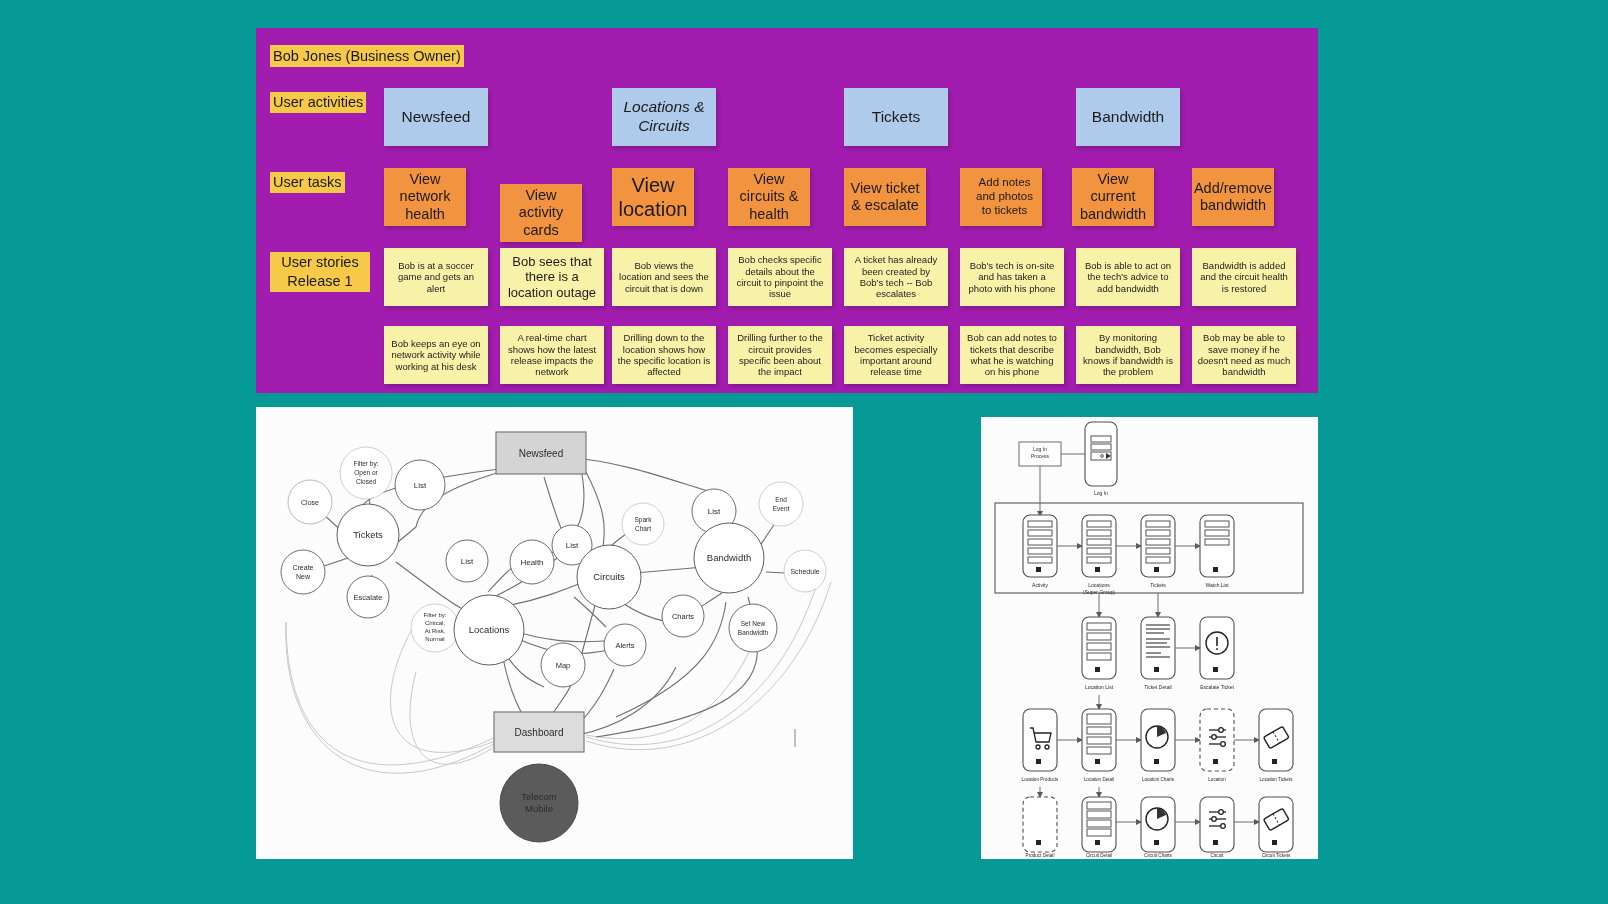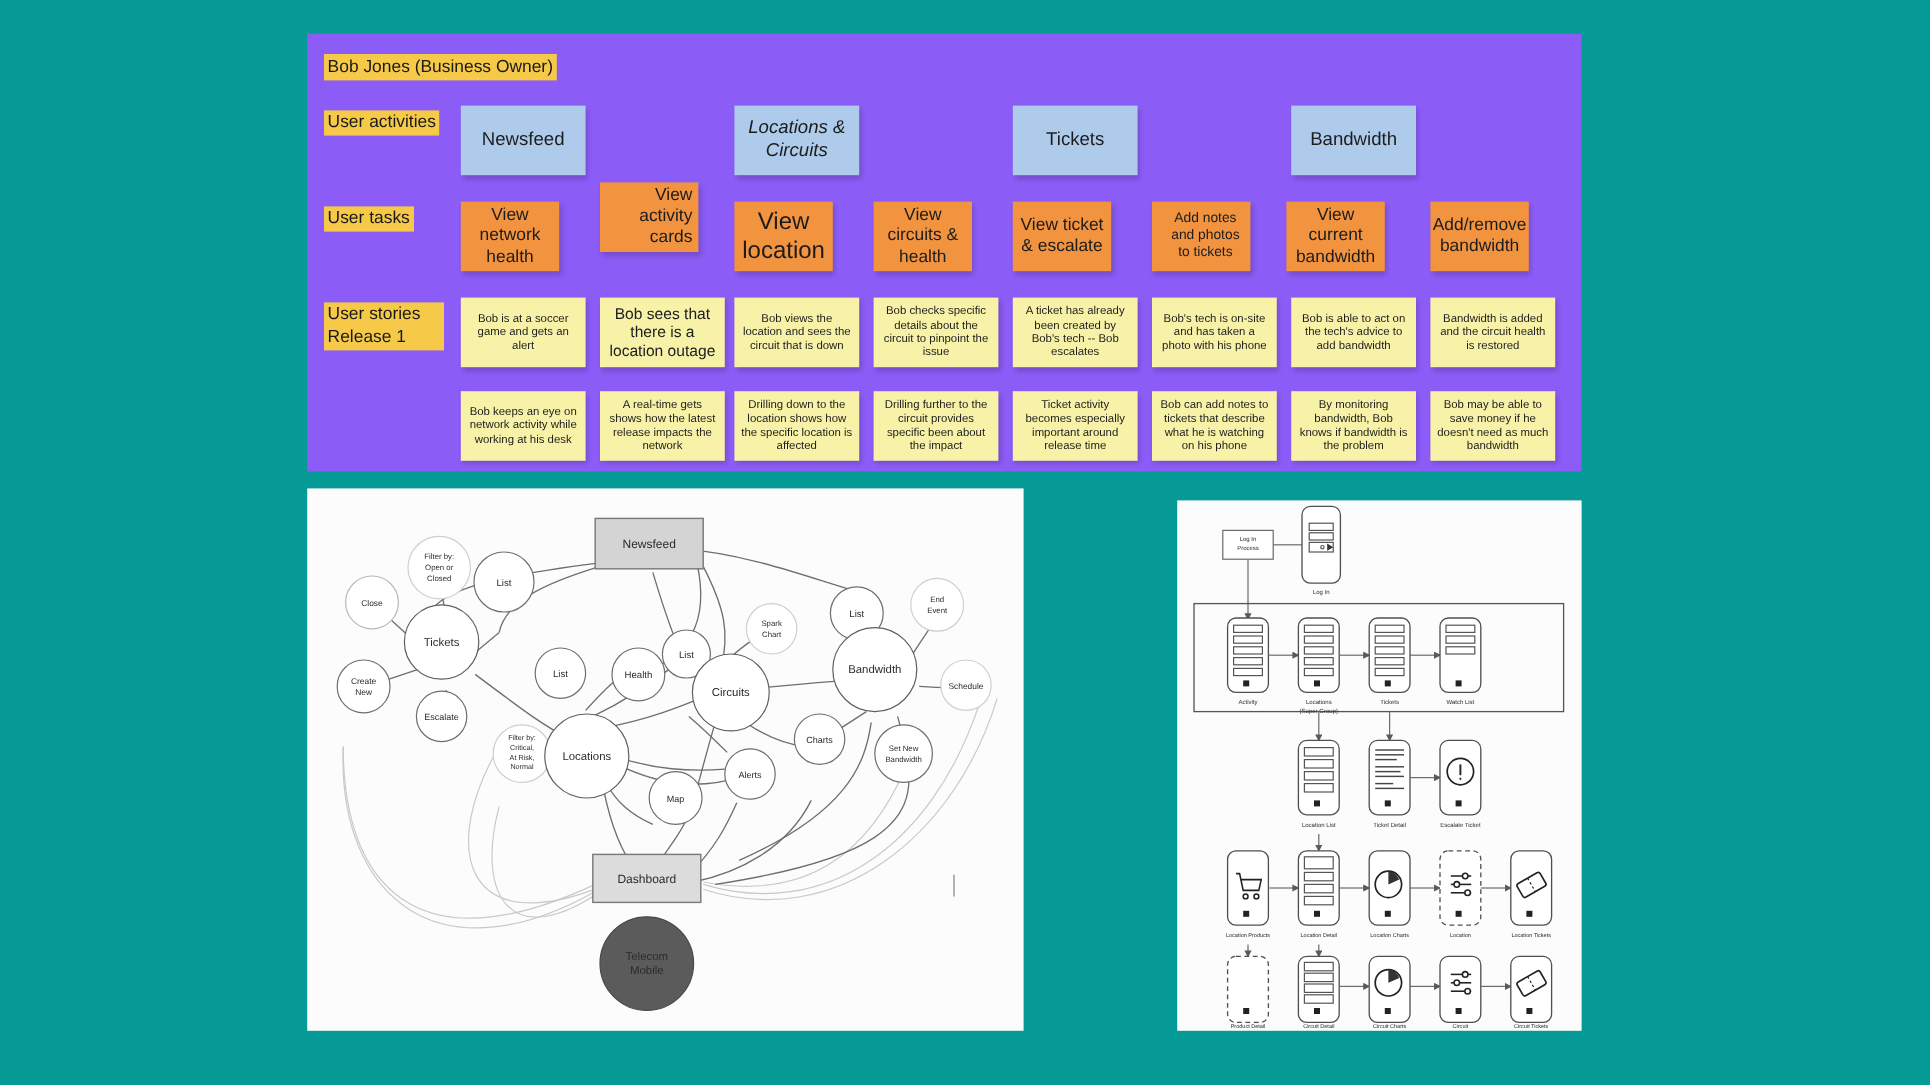--- a/index.html
+++ b/index.html
@@ -8,33 +8,34 @@
     background: #059a96;
     font-family: "Liberation Sans", sans-serif;
     overflow: hidden;
   }
   #root { position: relative; width: 1608px; height: 904px; }
 
   
   .storymap {
     position: absolute; left: 256px; top: 28px;
     width: 1062px; height: 365px;
-    background: #8b5cf6;
+    background: #a21caf;
   }
   .persona {
     position: absolute; left: 14px; top: 17px;
     background: #f7c948; color: #1a1a1a;
     font-size: 14.5px; padding: 2px 3px; line-height: 1.25;
     white-space: nowrap;
   }
   .rowlabel {
     position: absolute; left: 14px;
     background: #f7c948; color: #1a1a1a;
     font-size: 14.5px; padding: 1px 3px; line-height: 1.32;
     white-space: nowrap;
+    text-align: center;
   }
   .rowlabel.activities { top: 64px; }
   .rowlabel.tasks { top: 144px; }
   .rowlabel.stories { top: 224px; width: 100px; white-space: normal; }
 
   .note {
     position: absolute;
     box-shadow: 2px 3px 4px rgba(0,0,0,0.18);
     display: flex; align-items: center; justify-content: center;
     text-align: center; color: #1c1c1c;
@@ -86,39 +87,39 @@
       <span>User stories</span><br>
       <span>Release 1</span>
     </div>
 
     <div class="note activity" style="left:128px;top:60px;">Newsfeed</div>
     <div class="note activity" style="left:356px;top:60px;font-style:italic;">Locations &amp; Circuits</div>
     <div class="note activity" style="left:588px;top:60px;">Tickets</div>
     <div class="note activity" style="left:820px;top:60px;">Bandwidth</div>
 
     <div class="note task" style="left:128px;top:140px;">View network health</div>
-    <div class="note task" style="left:244px;top:124px;text-align:right;">View activity cards</div>
+    <div class="note task" style="left:244px;top:156px;">View activity cards</div>
     <div class="note task big" style="left:356px;top:140px;">View location</div>
     <div class="note task" style="left:472px;top:140px;">View circuits &amp; health</div>
     <div class="note task" style="left:588px;top:140px;">View ticket &amp; escalate</div>
     <div class="note task small" style="left:704px;top:140px;padding-left:12px;">Add notes and photos to tickets</div>
     <div class="note task" style="left:816px;top:140px;">View current bandwidth</div>
     <div class="note task" style="left:936px;top:140px;">Add/remove bandwidth</div>
 
     <div class="note story" style="left:128px;top:220px;">Bob is at a soccer game and gets an alert</div>
     <div class="note story big" style="left:244px;top:220px;">Bob sees that there is a location outage</div>
     <div class="note story" style="left:356px;top:220px;">Bob views the location and sees the circuit that is down</div>
     <div class="note story" style="left:472px;top:220px;">Bob checks specific details about the circuit to pinpoint the issue</div>
     <div class="note story" style="left:588px;top:220px;">A ticket has already been created by Bob's tech -- Bob escalates</div>
     <div class="note story" style="left:704px;top:220px;">Bob's tech is on-site and has taken a photo with his phone</div>
     <div class="note story" style="left:820px;top:220px;">Bob is able to act on the tech's advice to add bandwidth</div>
     <div class="note story" style="left:936px;top:220px;">Bandwidth is added and the circuit health is restored</div>
 
     <div class="note story" style="left:128px;top:298px;">Bob keeps an eye on network activity while working at his desk</div>
-    <div class="note story" style="left:244px;top:298px;">A real-time gets shows how the latest release impacts the network</div>
+    <div class="note story" style="left:244px;top:298px;">A real-time chart shows how the latest release impacts the network</div>
     <div class="note story" style="left:356px;top:298px;">Drilling down to the location shows how the specific location is affected</div>
     <div class="note story" style="left:472px;top:298px;">Drilling further to the circuit provides specific been about the impact</div>
     <div class="note story" style="left:588px;top:298px;">Ticket activity becomes especially important around release time</div>
     <div class="note story" style="left:704px;top:298px;">Bob can add notes to tickets that describe what he is watching on his phone</div>
     <div class="note story" style="left:820px;top:298px;">By monitoring bandwidth, Bob knows if bandwidth is the problem</div>
     <div class="note story" style="left:936px;top:298px;">Bob may be able to save money if he doesn't need as much bandwidth</div>
   </div>
 
   <div class="panel-left">
     <svg width="597" height="452" viewBox="0 0 597 452">

